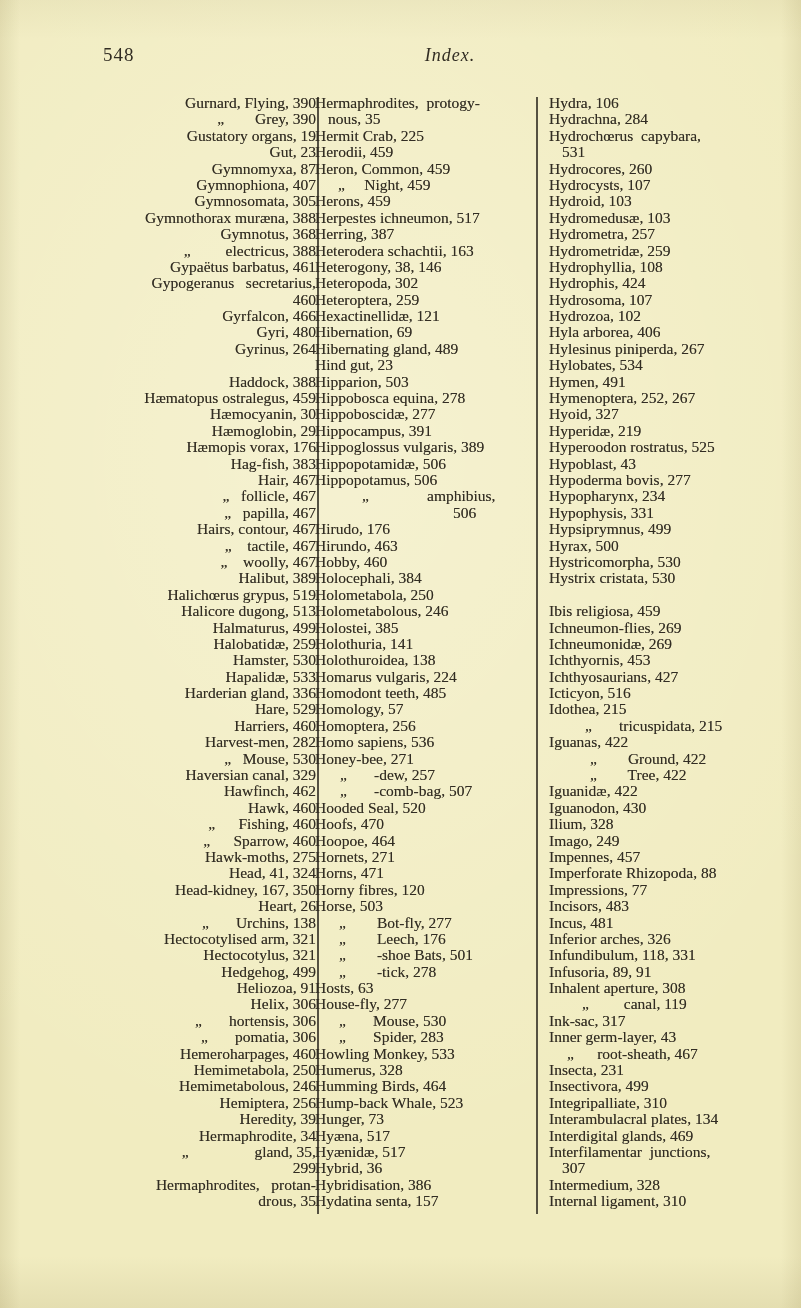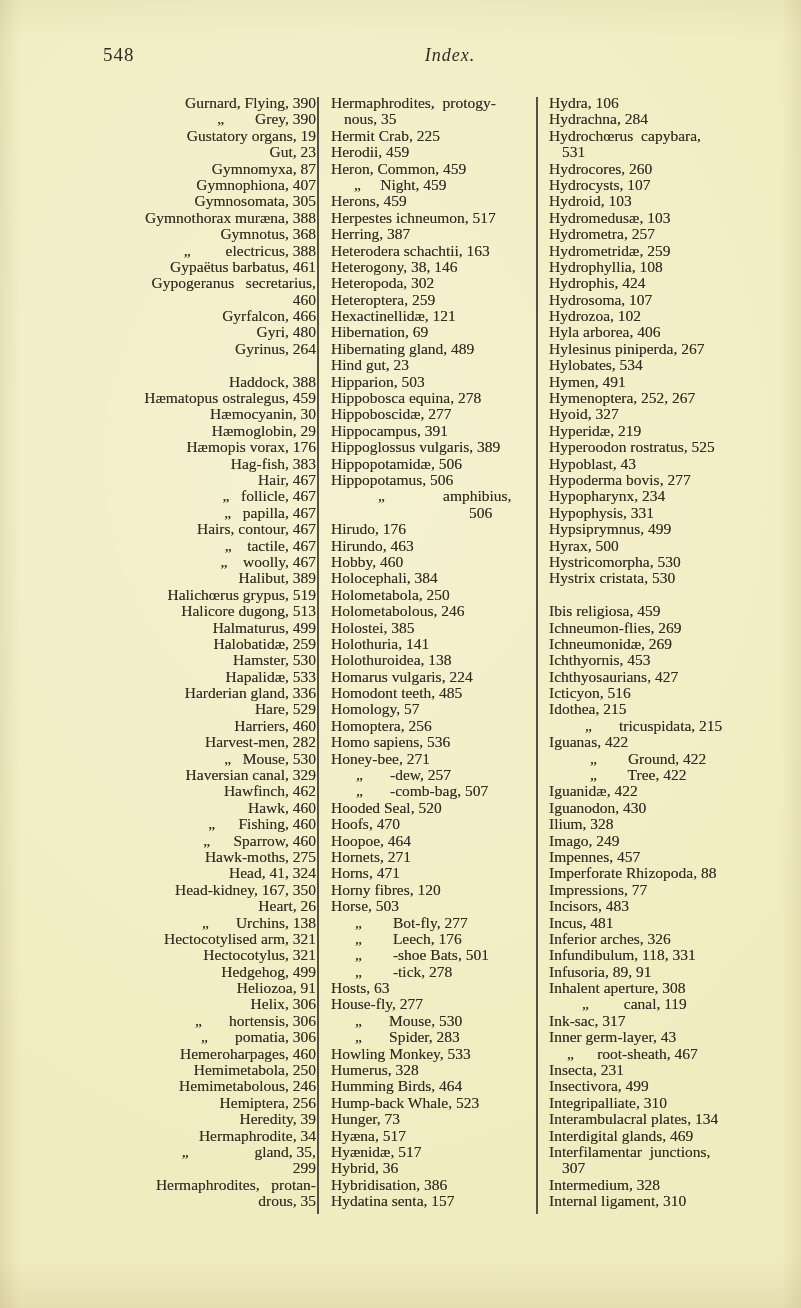--- a/index.html
+++ b/index.html
@@ -24,21 +24,21 @@
     position:absolute;left:104px;top:45px;width:660px;
     text-align:center;font-style:italic;font-size:18px;letter-spacing:1px;margin-left:16px;
   }
   .col{
     position:absolute;top:95px;
     font-size:15.5px;line-height:16.4px;
     white-space:pre;
     text-shadow:0 0 0.5px rgba(50,45,35,0.55);
   }
   .col-1{left:104px;width:212px;text-align:right;}
-  .col-2{left:331px;width:204px;}
+  .col-2{left:315px;width:204px;}
   .col-3{left:549px;width:235px;}
   .vrule{
     position:absolute;top:97px;height:1117px;width:2px;
     background:#3f3b2f;opacity:0.88;
   }
   .vrule-1{left:317px;}
   .vrule-2{left:536px;}
   .line{height:16.4px;}
 </style>
 </head>

